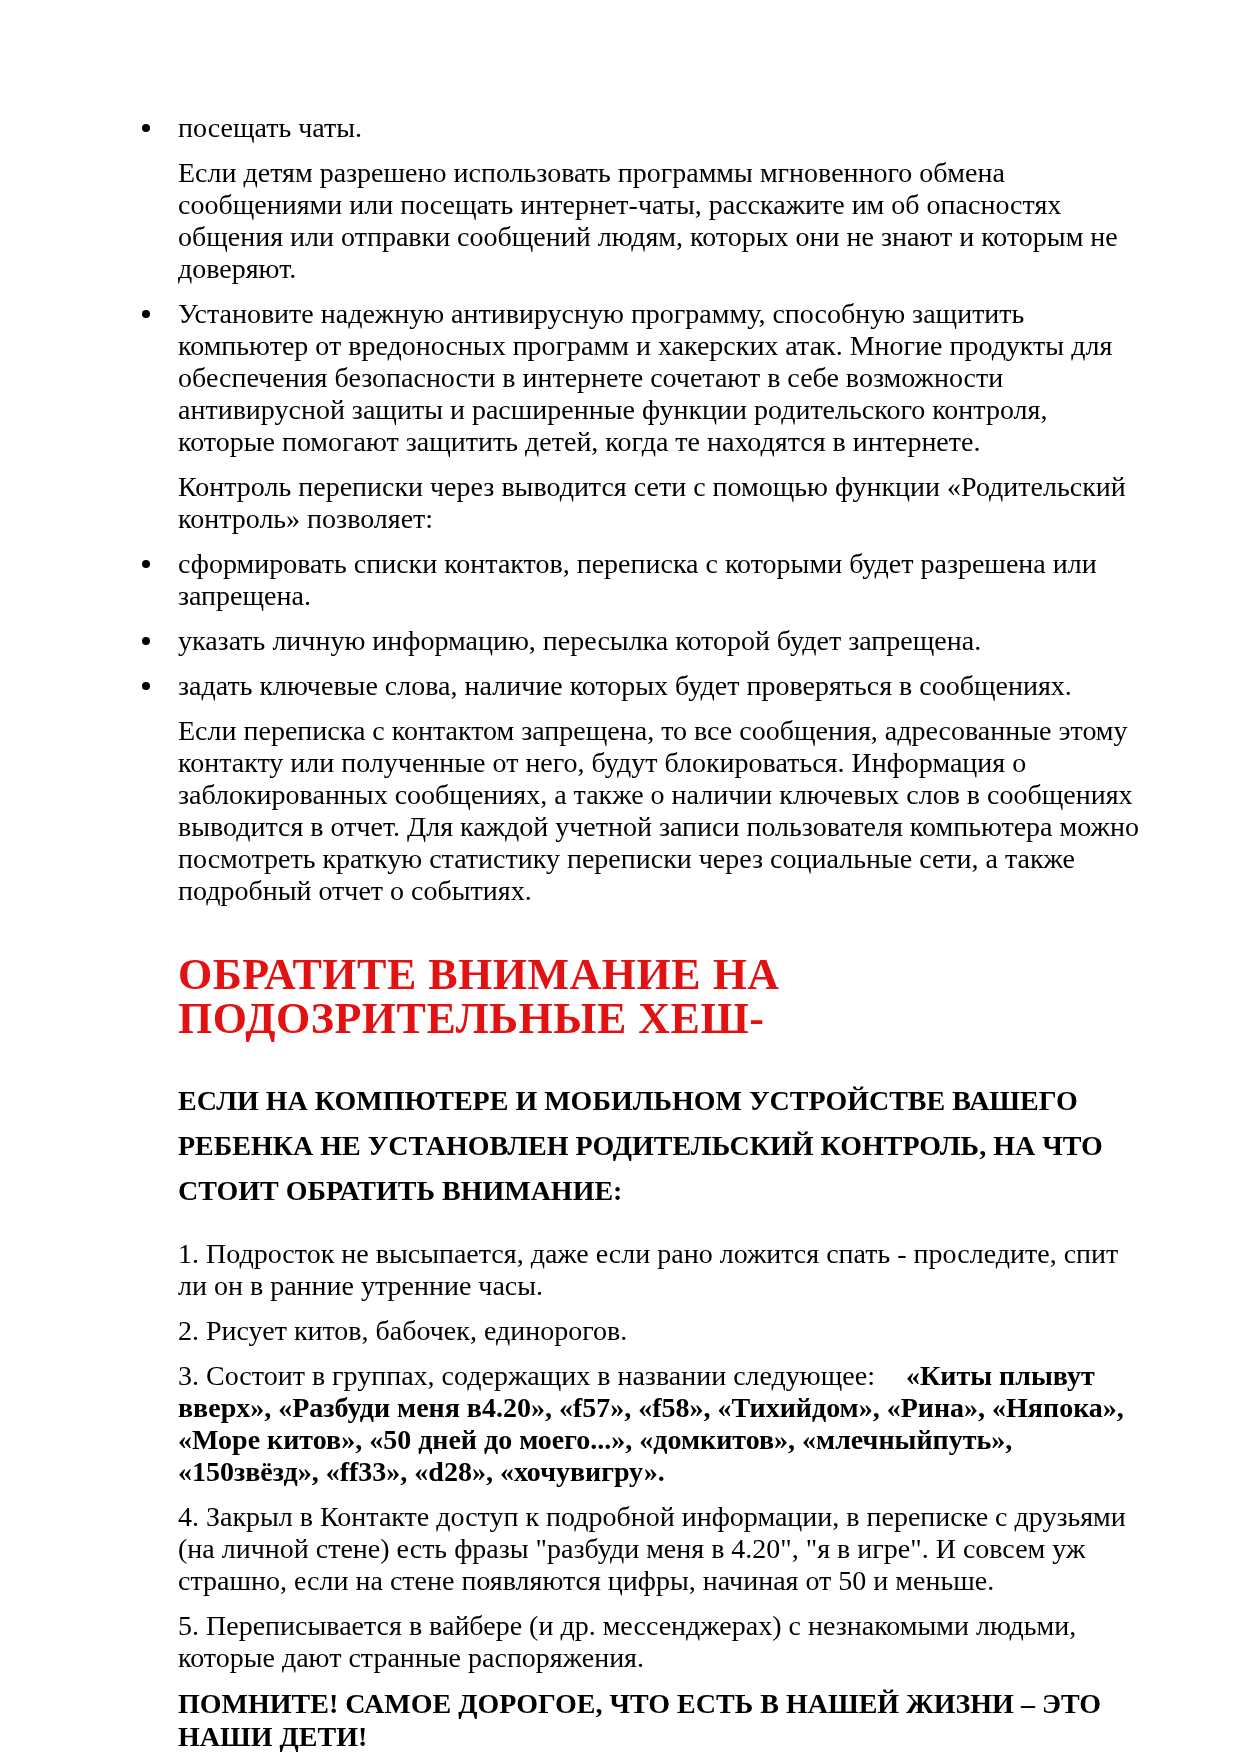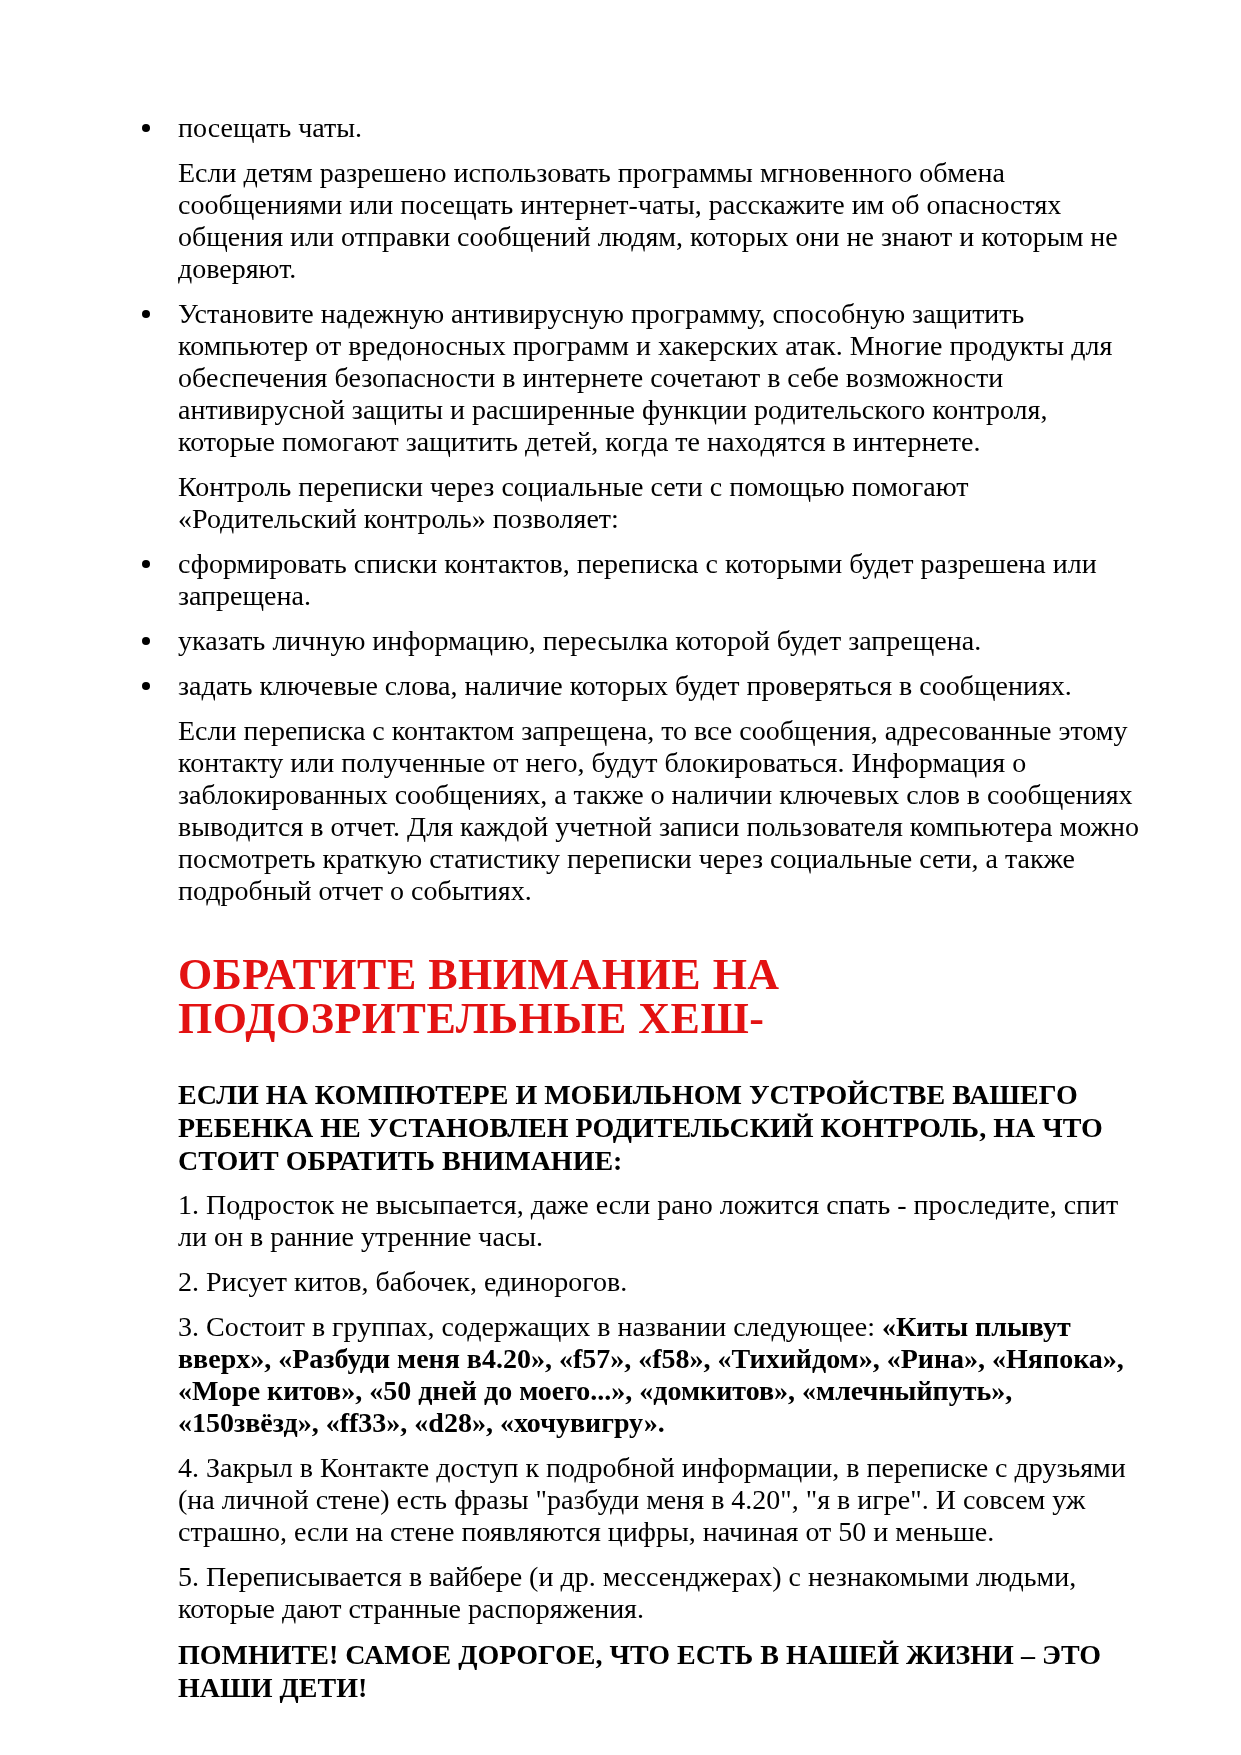--- a/index.html
+++ b/index.html
@@ -42,50 +42,50 @@
     font-weight: bold;
     font-size: 44px;
     line-height: 44px;
     margin-top: 46px;
     margin-bottom: 37px;
     letter-spacing: 0.5px;
   }
   .subheading {
     font-weight: bold;
     font-size: 28px;
-    line-height: 33px;
-    margin-bottom: 12px;
+    line-height: 45px;
+    margin-bottom: 25px;
   }
   .conclusion {
     font-weight: bold;
     font-size: 28px;
     line-height: 33px;
     margin-bottom: 0;
   }
-  .bold { font-weight: bold; }
+  .bold { font-weight: bold; margin-left: 24px; }
 </style>
 </head>
 <body>
 
 <div class="page">
   <div class="content">
 
     <div class="bullet-item">
       <span class="bullet-dot"></span>
       <span>посещать чаты.</span>
     </div>
 
     <p class="para">Если детям разрешено использовать программы мгновенного обмена сообщениями или посещать интернет-чаты, расскажите им об опасностях общения или отправки сообщений людям, которых они не знают и которым не доверяют.</p>
 
     <div class="bullet-item">
       <span class="bullet-dot"></span>
       <span>Установите надежную антивирусную программу, способную защитить компьютер от вредоносных программ и хакерских атак. Многие продукты для обеспечения безопасности в интернете сочетают в себе возможности антивирусной защиты и расширенные функции родительского контроля, которые помогают защитить детей, когда те находятся в интернете.</span>
     </div>
 
-    <p class="para">Контроль переписки через социальные сети с помощью помогают «Родительский контроль» позволяет:</p>
+    <p class="para">Контроль переписки через выводится сети с помощью функции «Родительский контроль» позволяет:</p>
 
     <div class="bullet-item">
       <span class="bullet-dot"></span>
       <span>сформировать списки контактов, переписка с которыми будет разрешена или запрещена.</span>
     </div>
 
     <div class="bullet-item">
       <span class="bullet-dot"></span>
       <span>указать личную информацию, пересылка которой будет запрещена.</span>
     </div>

